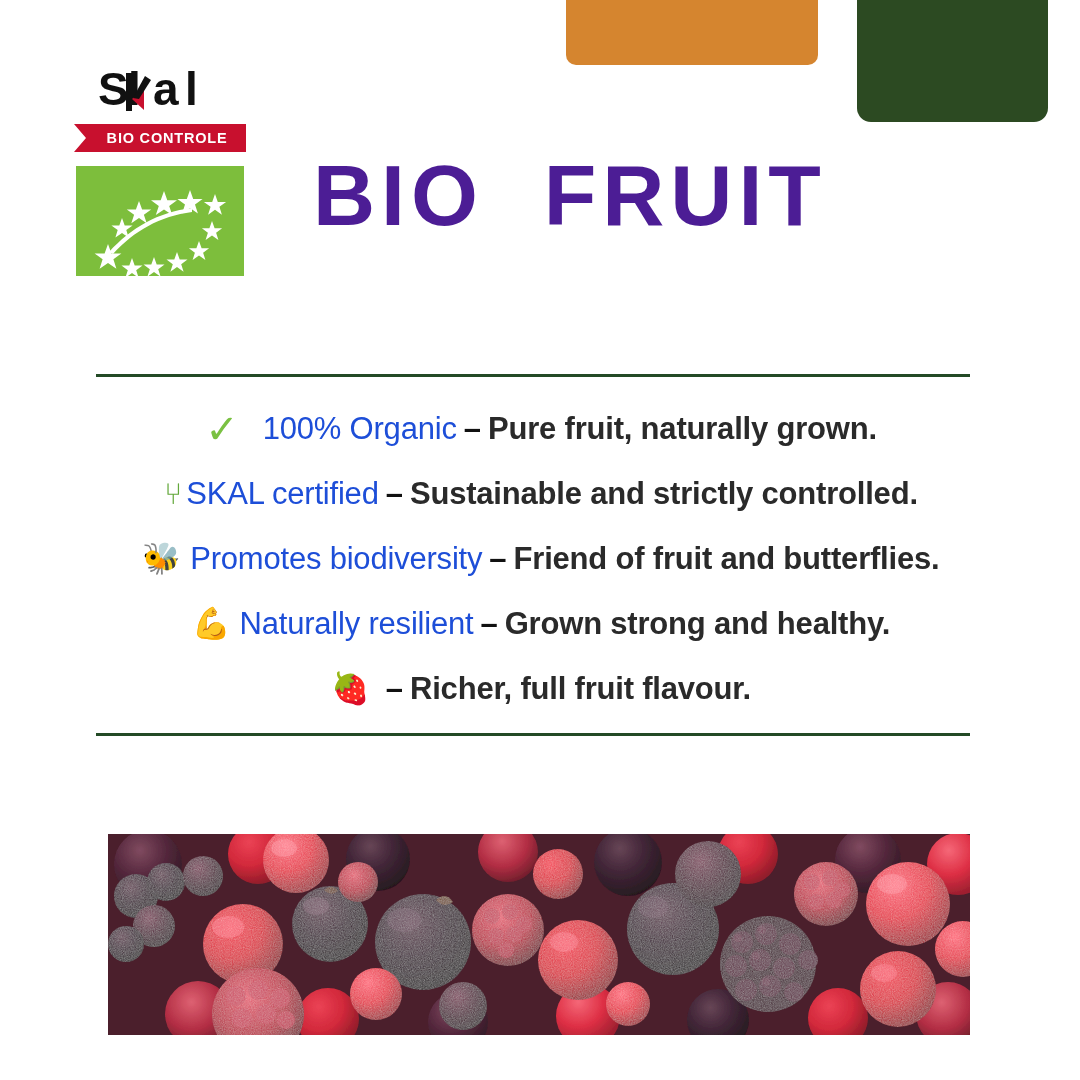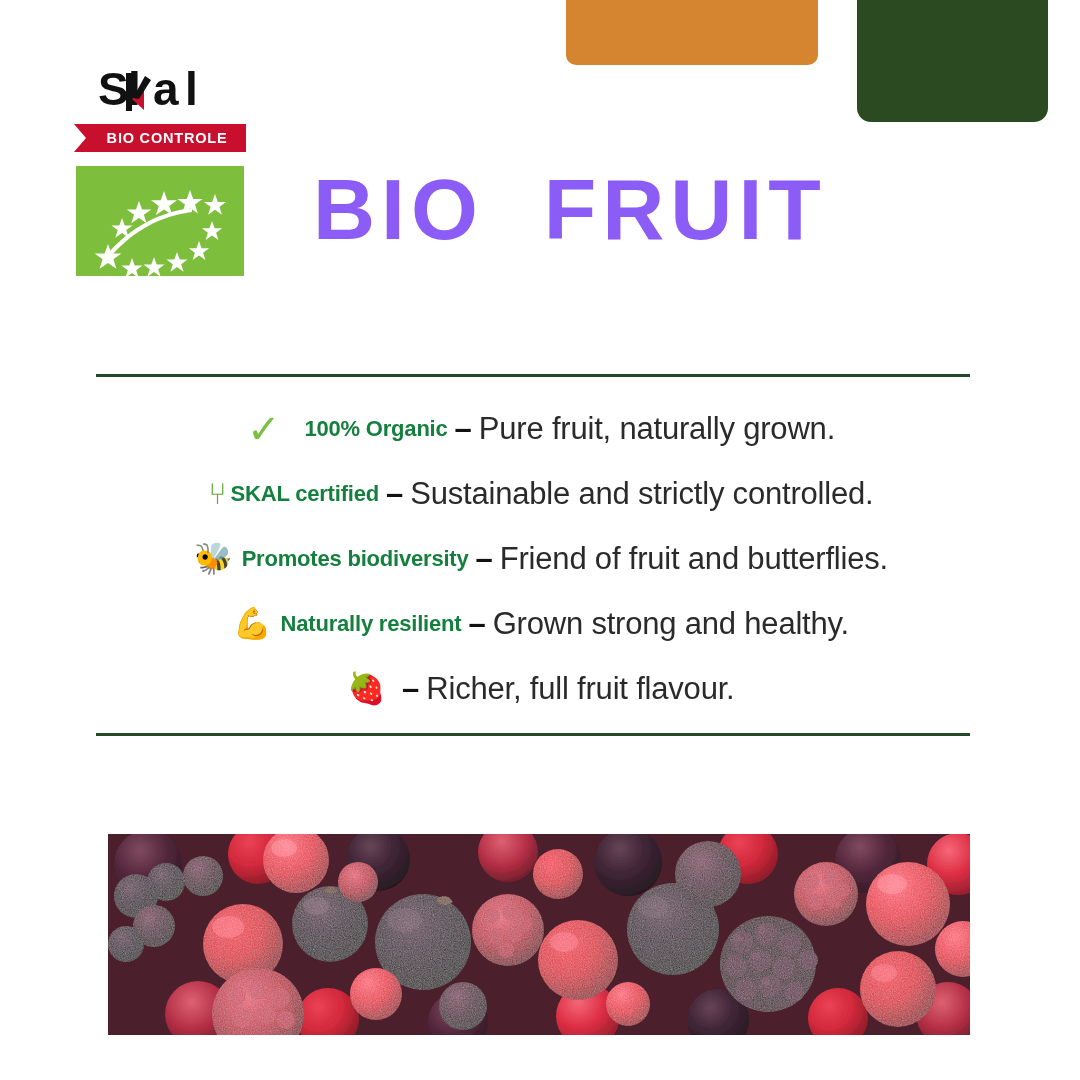--- a/index.html
+++ b/index.html
@@ -81,25 +81,25 @@
     background: #7DBE3C;
     display: block;
     position: relative;
   }
   .eu-leaf svg { display: block; }
 
   
   .page-title {
     position: absolute;
     left: 313px;
-    top: 166px;
+    top: 152px;
     font-size: 86px;
     line-height: 1;
     font-weight: bold;
-    color: #8b5cf6;
+    color: #4c1d95;
     letter-spacing: 6px;
     font-family: "Liberation Sans", sans-serif;
     white-space: pre;
   }
 
   
   .rule {
     position: absolute;
     left: 96px;
     width: 874px;
@@ -135,34 +135,34 @@
     color: #7AC142;
     margin-right: 24px;
     font-weight: normal;
   }
   .feature-icon.sprout {
     color: #63A83B;
     font-size: 30px;
     margin-right: 4px;
   }
   .feature-bold {
-    font-size: 22px;
-    font-weight: bold;
-    color: #15803d;
+    font-size: 31px;
+    font-weight: normal;
+    color: #1d4ed8;
     letter-spacing: -0.2px;
   }
   .feature-dash {
     font-size: 31px;
     font-weight: bold;
     color: #111111;
     padding: 0 7px 0 7px;
   }
   .feature-rest {
     font-size: 31px;
-    font-weight: normal;
+    font-weight: bold;
     color: #2A2A2A;
     letter-spacing: -0.2px;
   }
 
   
   .photo {
     position: absolute;
     left: 108px;
     top: 834px;
     width: 862px;

